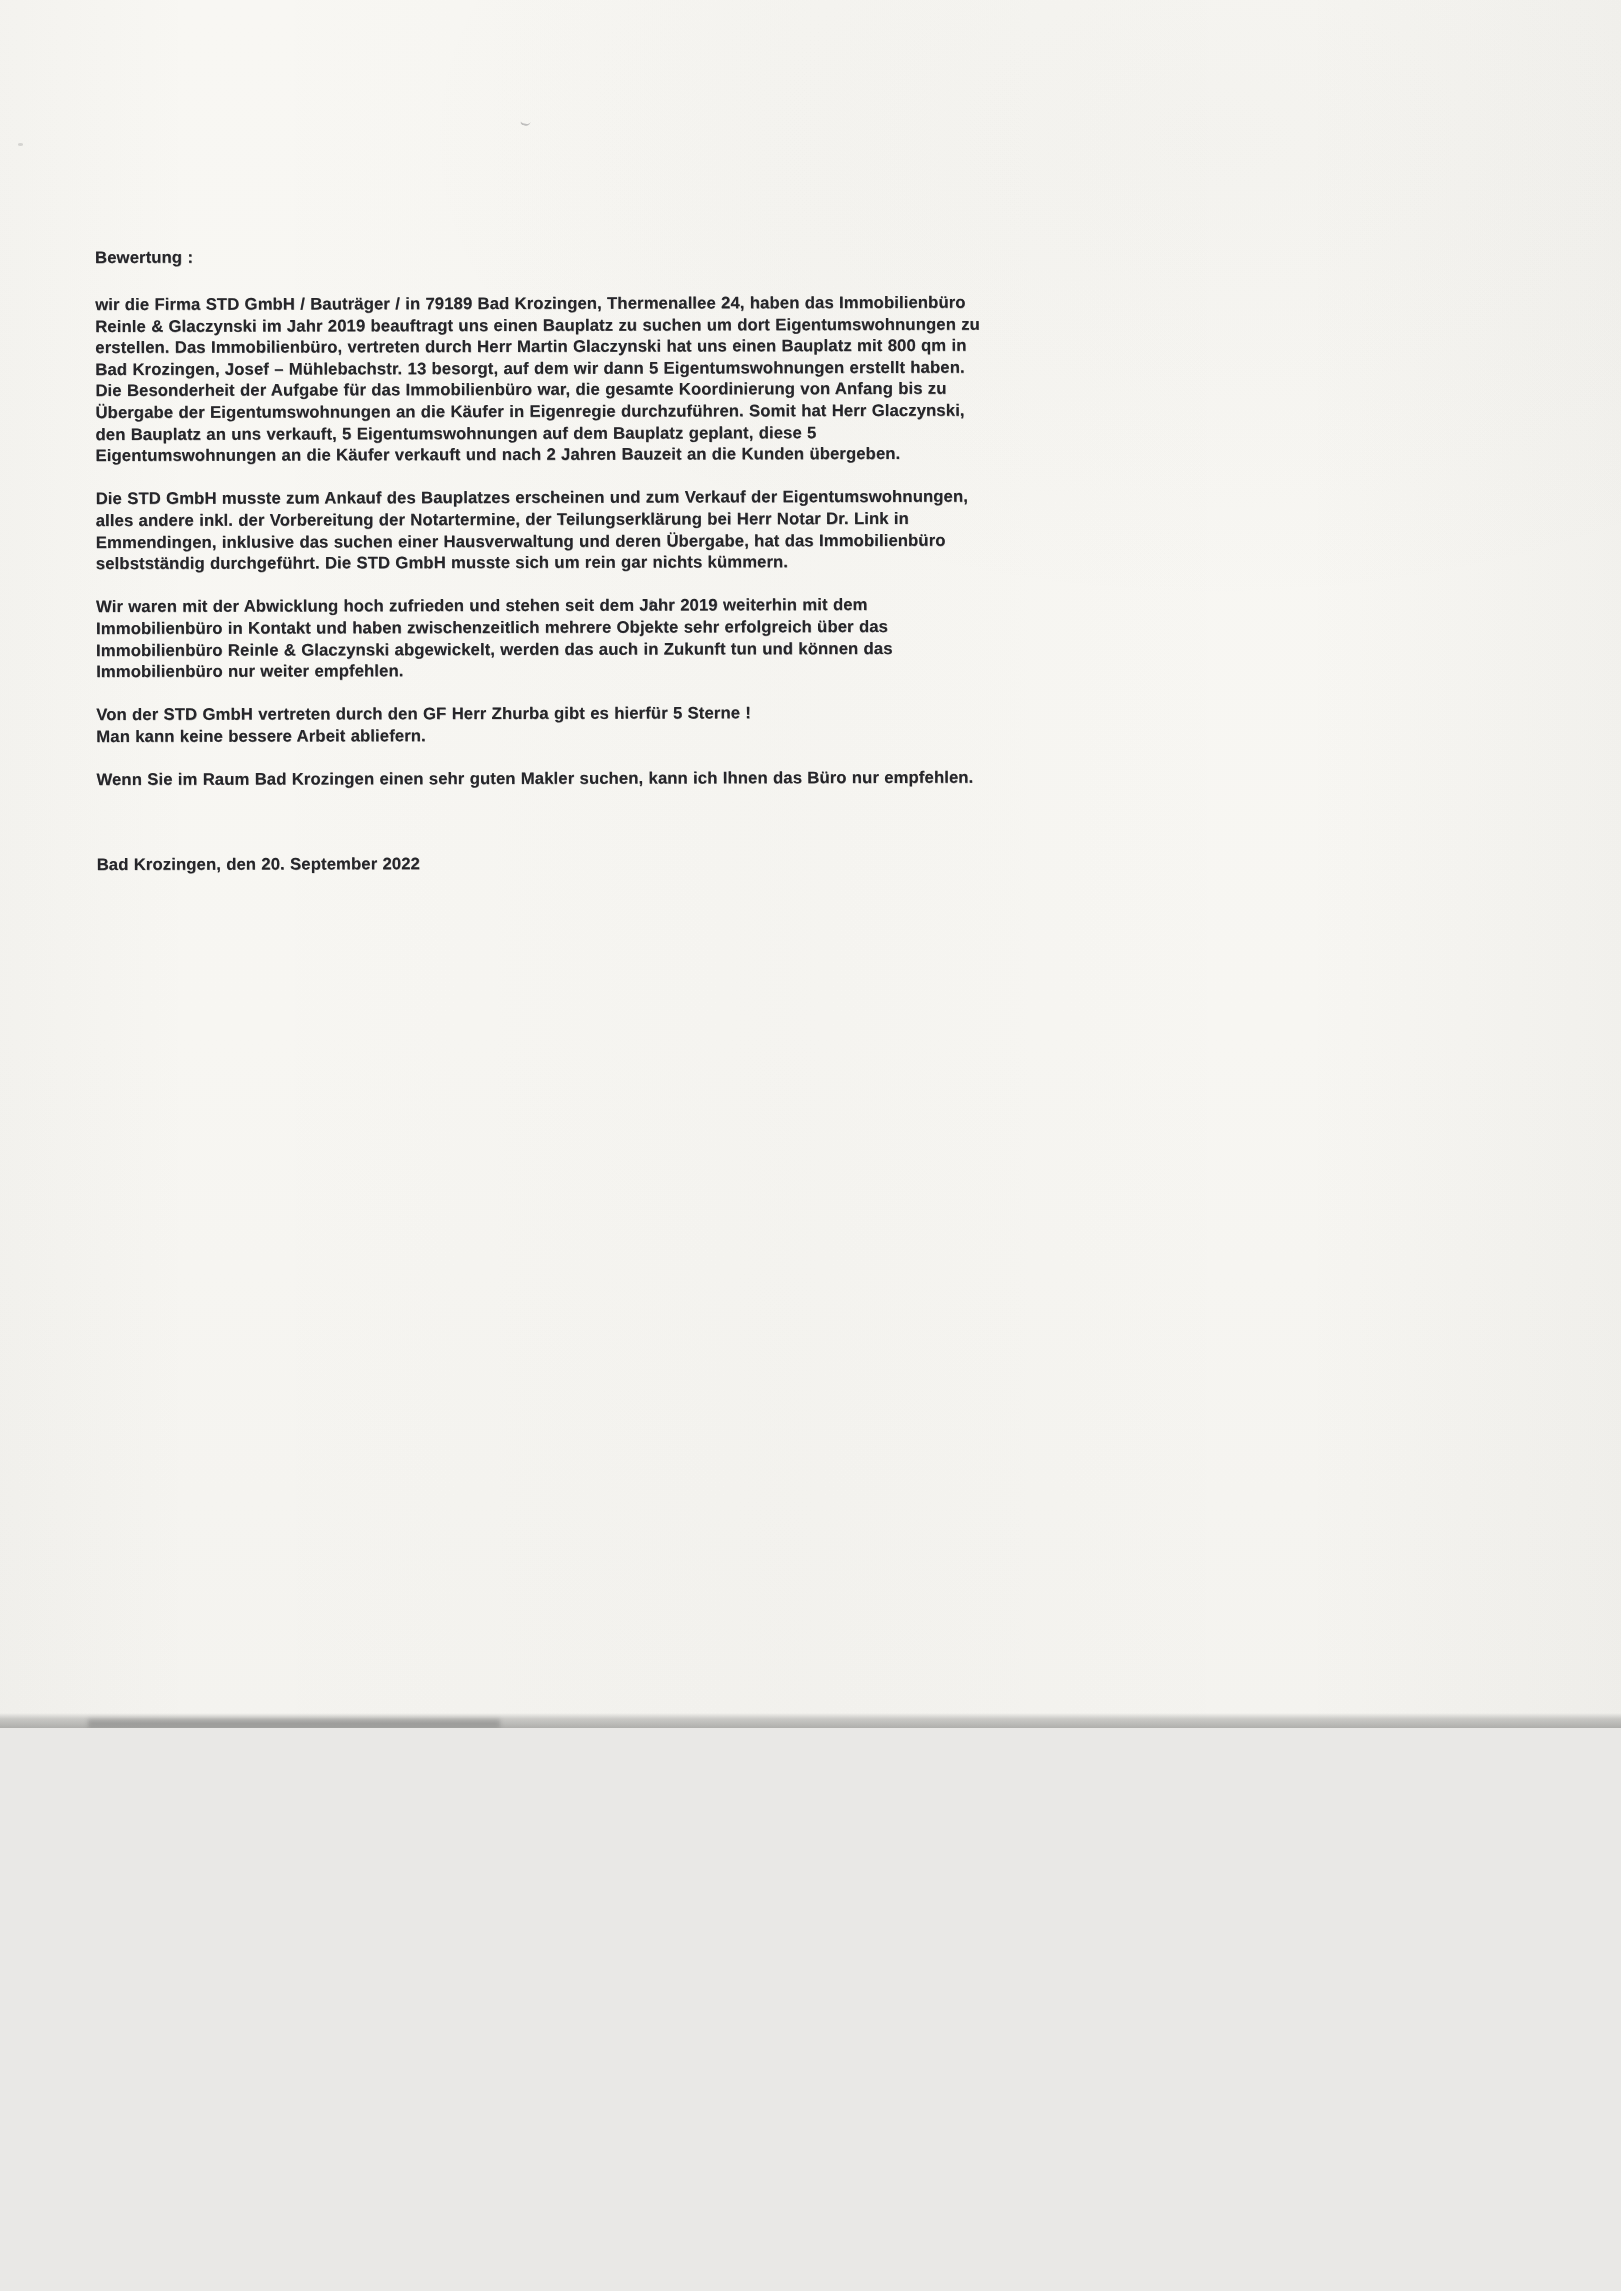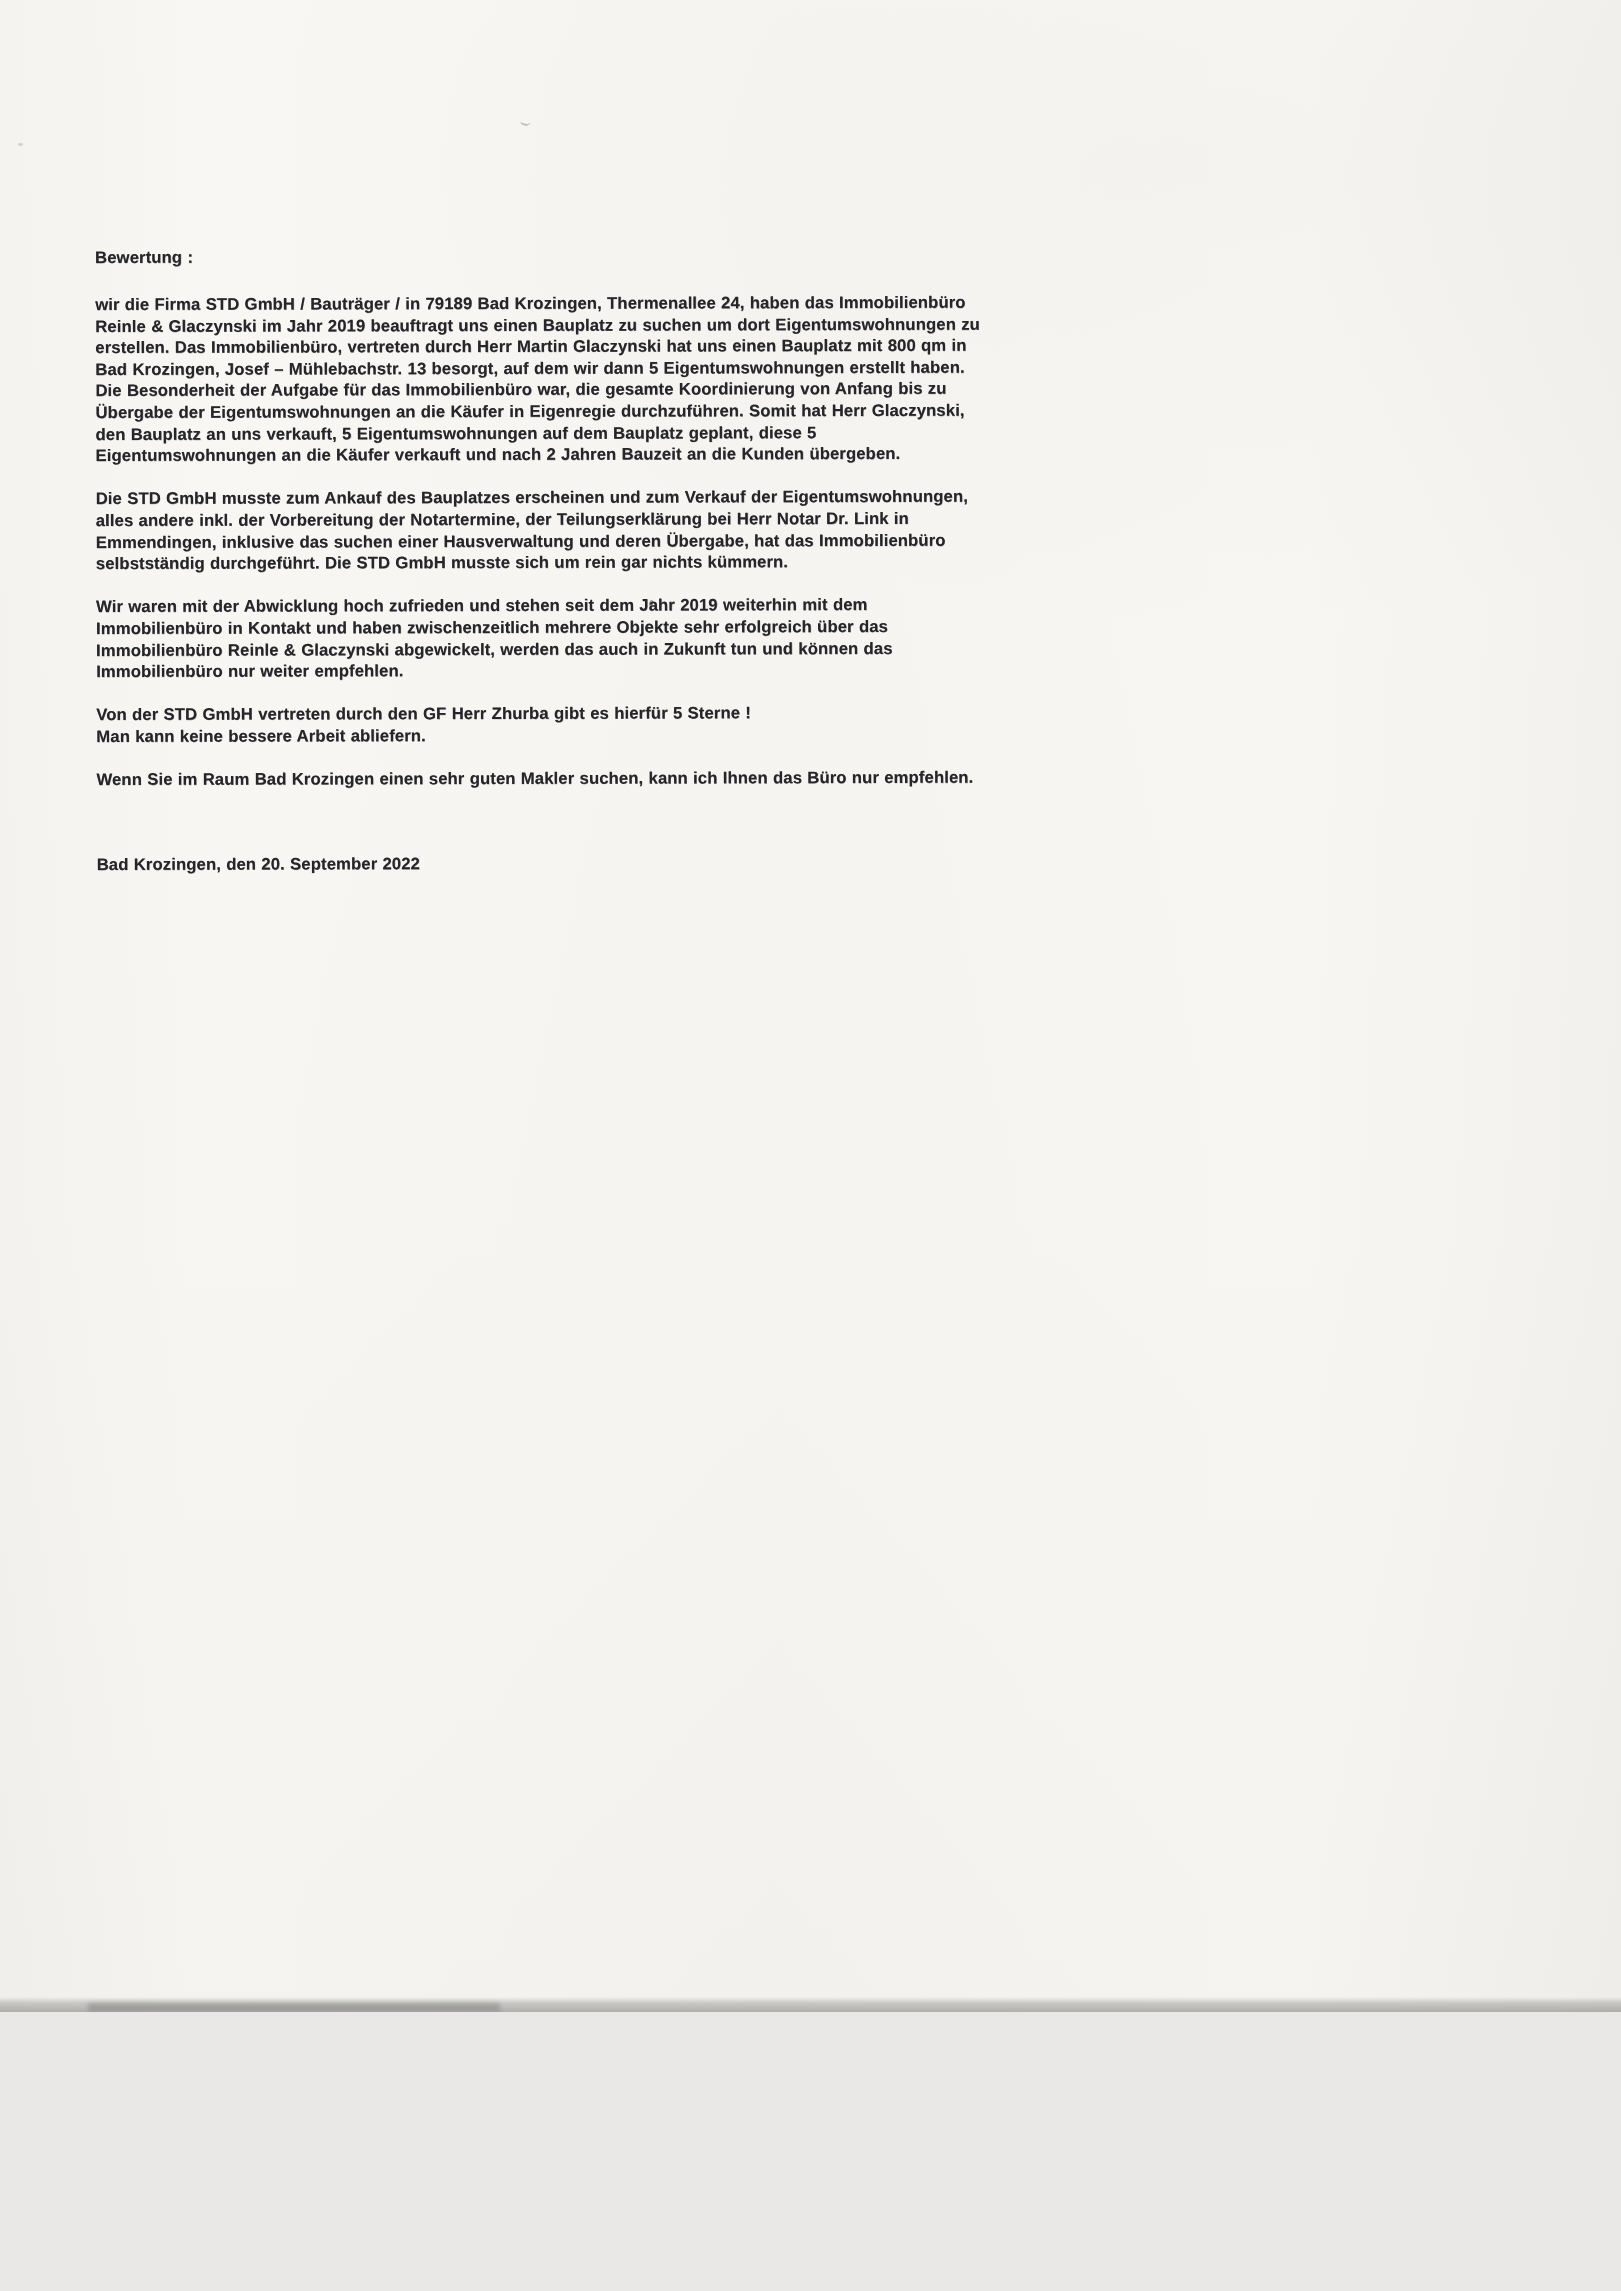--- a/index.html
+++ b/index.html
@@ -5,21 +5,21 @@
   html, body {
     margin: 0;
     padding: 0;
     background: #e9e8e6;
     font-family: "Liberation Sans", "DejaVu Sans", sans-serif;
   }
 
   .page {
     position: relative;
     width: 1621px;
-    height: 2012px;
+    height: 1728px;
     margin: 0 auto;
     overflow: hidden;
     background:
       radial-gradient(ellipse 1176px 686px at 75% 8%, rgba(120,120,115,0.035), rgba(0,0,0,0) 70%),
       linear-gradient(90deg, rgba(60,60,55,0.025), rgba(0,0,0,0) 12%, rgba(60,60,55,0.012) 48%, rgba(0,0,0,0) 80%, rgba(60,60,55,0.03)),
       linear-gradient(180deg, #f8f7f3 0%, #f7f6f2 60%, #f4f3ef 100%);
   }
 
   .letter-body {
     position: absolute;

